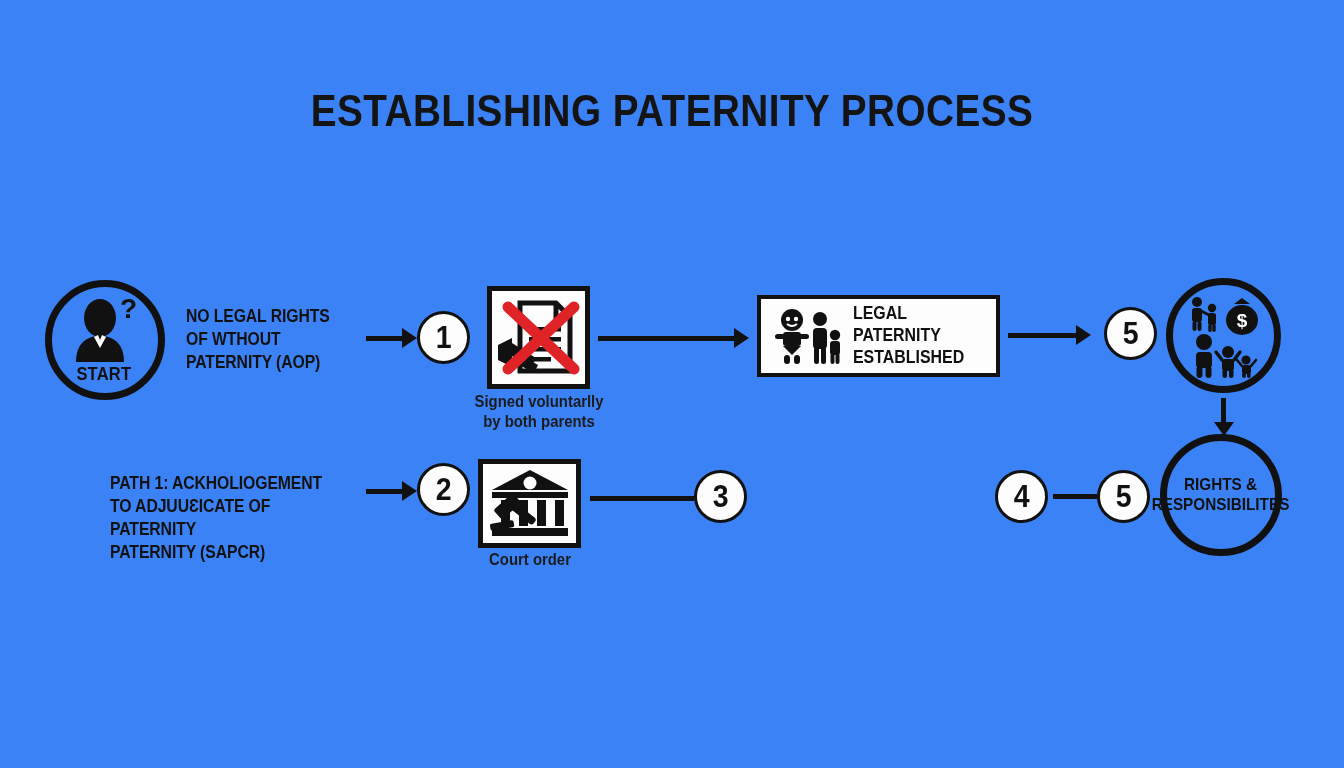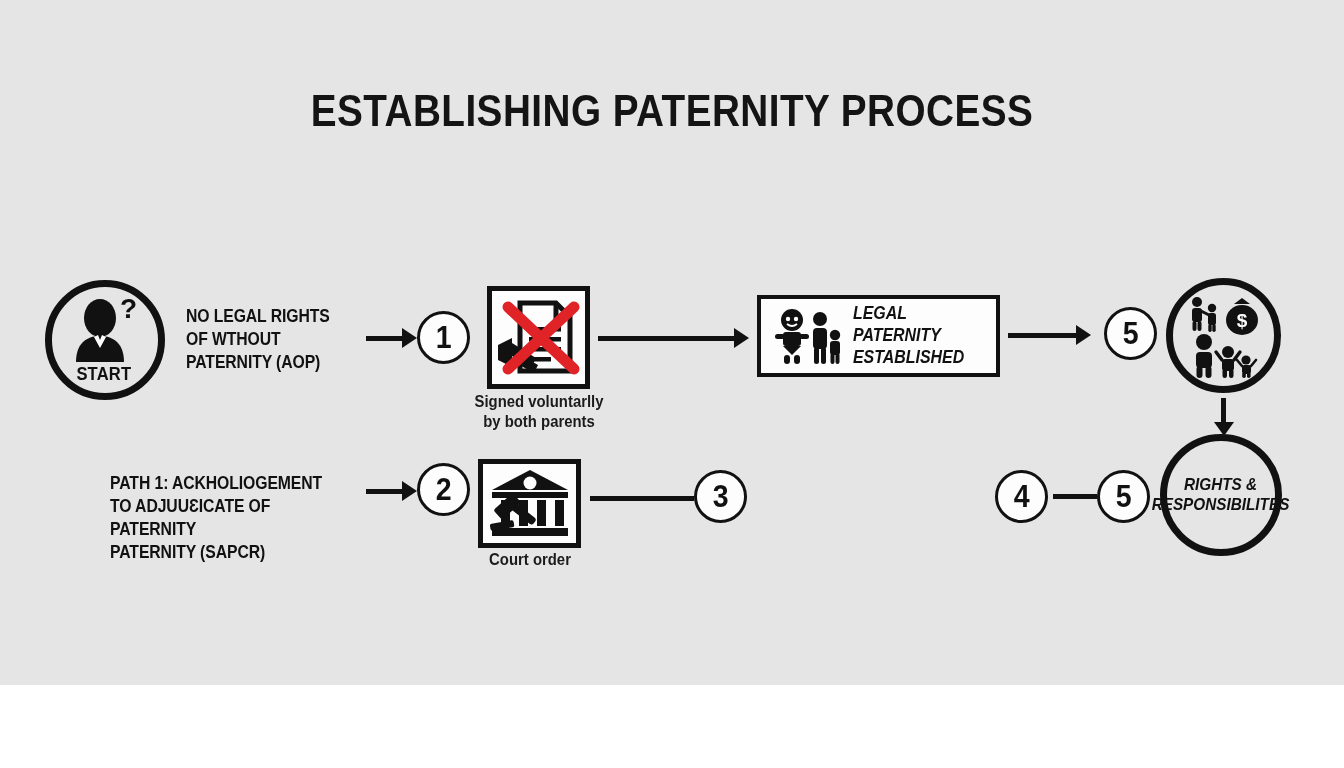--- a/index.html
+++ b/index.html
@@ -8,22 +8,22 @@
     padding: 0;
     background: #ffffff;
   }
   body {
     font-family: "Liberation Sans", sans-serif;
     -webkit-font-smoothing: antialiased;
   }
   #canvas {
     position: relative;
     width: 1344px;
-    height: 685px;
-    background: #e5e5e5;
+    height: 768px;
+    background: #3b82f6;
     overflow: hidden;
   }
 
   
   #title {
     position: absolute;
     left: 0;
     top: 86px;
     width: 1344px;
     text-align: center;
@@ -106,21 +106,20 @@
   }
   .label-box {
     position: absolute;
     border: 4px solid #111111;
     box-sizing: border-box;
     background: #fdfdfd;
     display: flex;
     align-items: center;
     gap: 10px;
     padding: 0 14px;
-    font-style: italic;
   }
   .label-box .lb-text {
     font-family: "Liberation Sans", sans-serif;
     font-weight: 700;
     font-size: 17.5px;
     line-height: 1.24;
     color: #111111;
     transform: scaleX(0.91);
     transform-origin: left center;
     white-space: pre-line;
@@ -366,18 +365,18 @@
   <div class="num-ring" style="left:995px; top:470px; width:53px; height:53px;">
     <span>4</span>
   </div>
 
   <div class="hline" style="left:1053px; top:494px; width:44px;"></div>
 
   <div class="num-ring" style="left:1097px; top:470px; width:53px; height:53px;">
     <span>5</span>
   </div>
 
-  <div class="text-ring" style="left:1160px; top:434px; width:122px; height:122px;font-style:italic;">
+  <div class="text-ring" style="left:1160px; top:434px; width:122px; height:122px;">
     <span class="tr-text">RIGHTS &amp;
 RESPONSIBILITES</span>
   </div>
 
 </div>
 
 </body></html>

